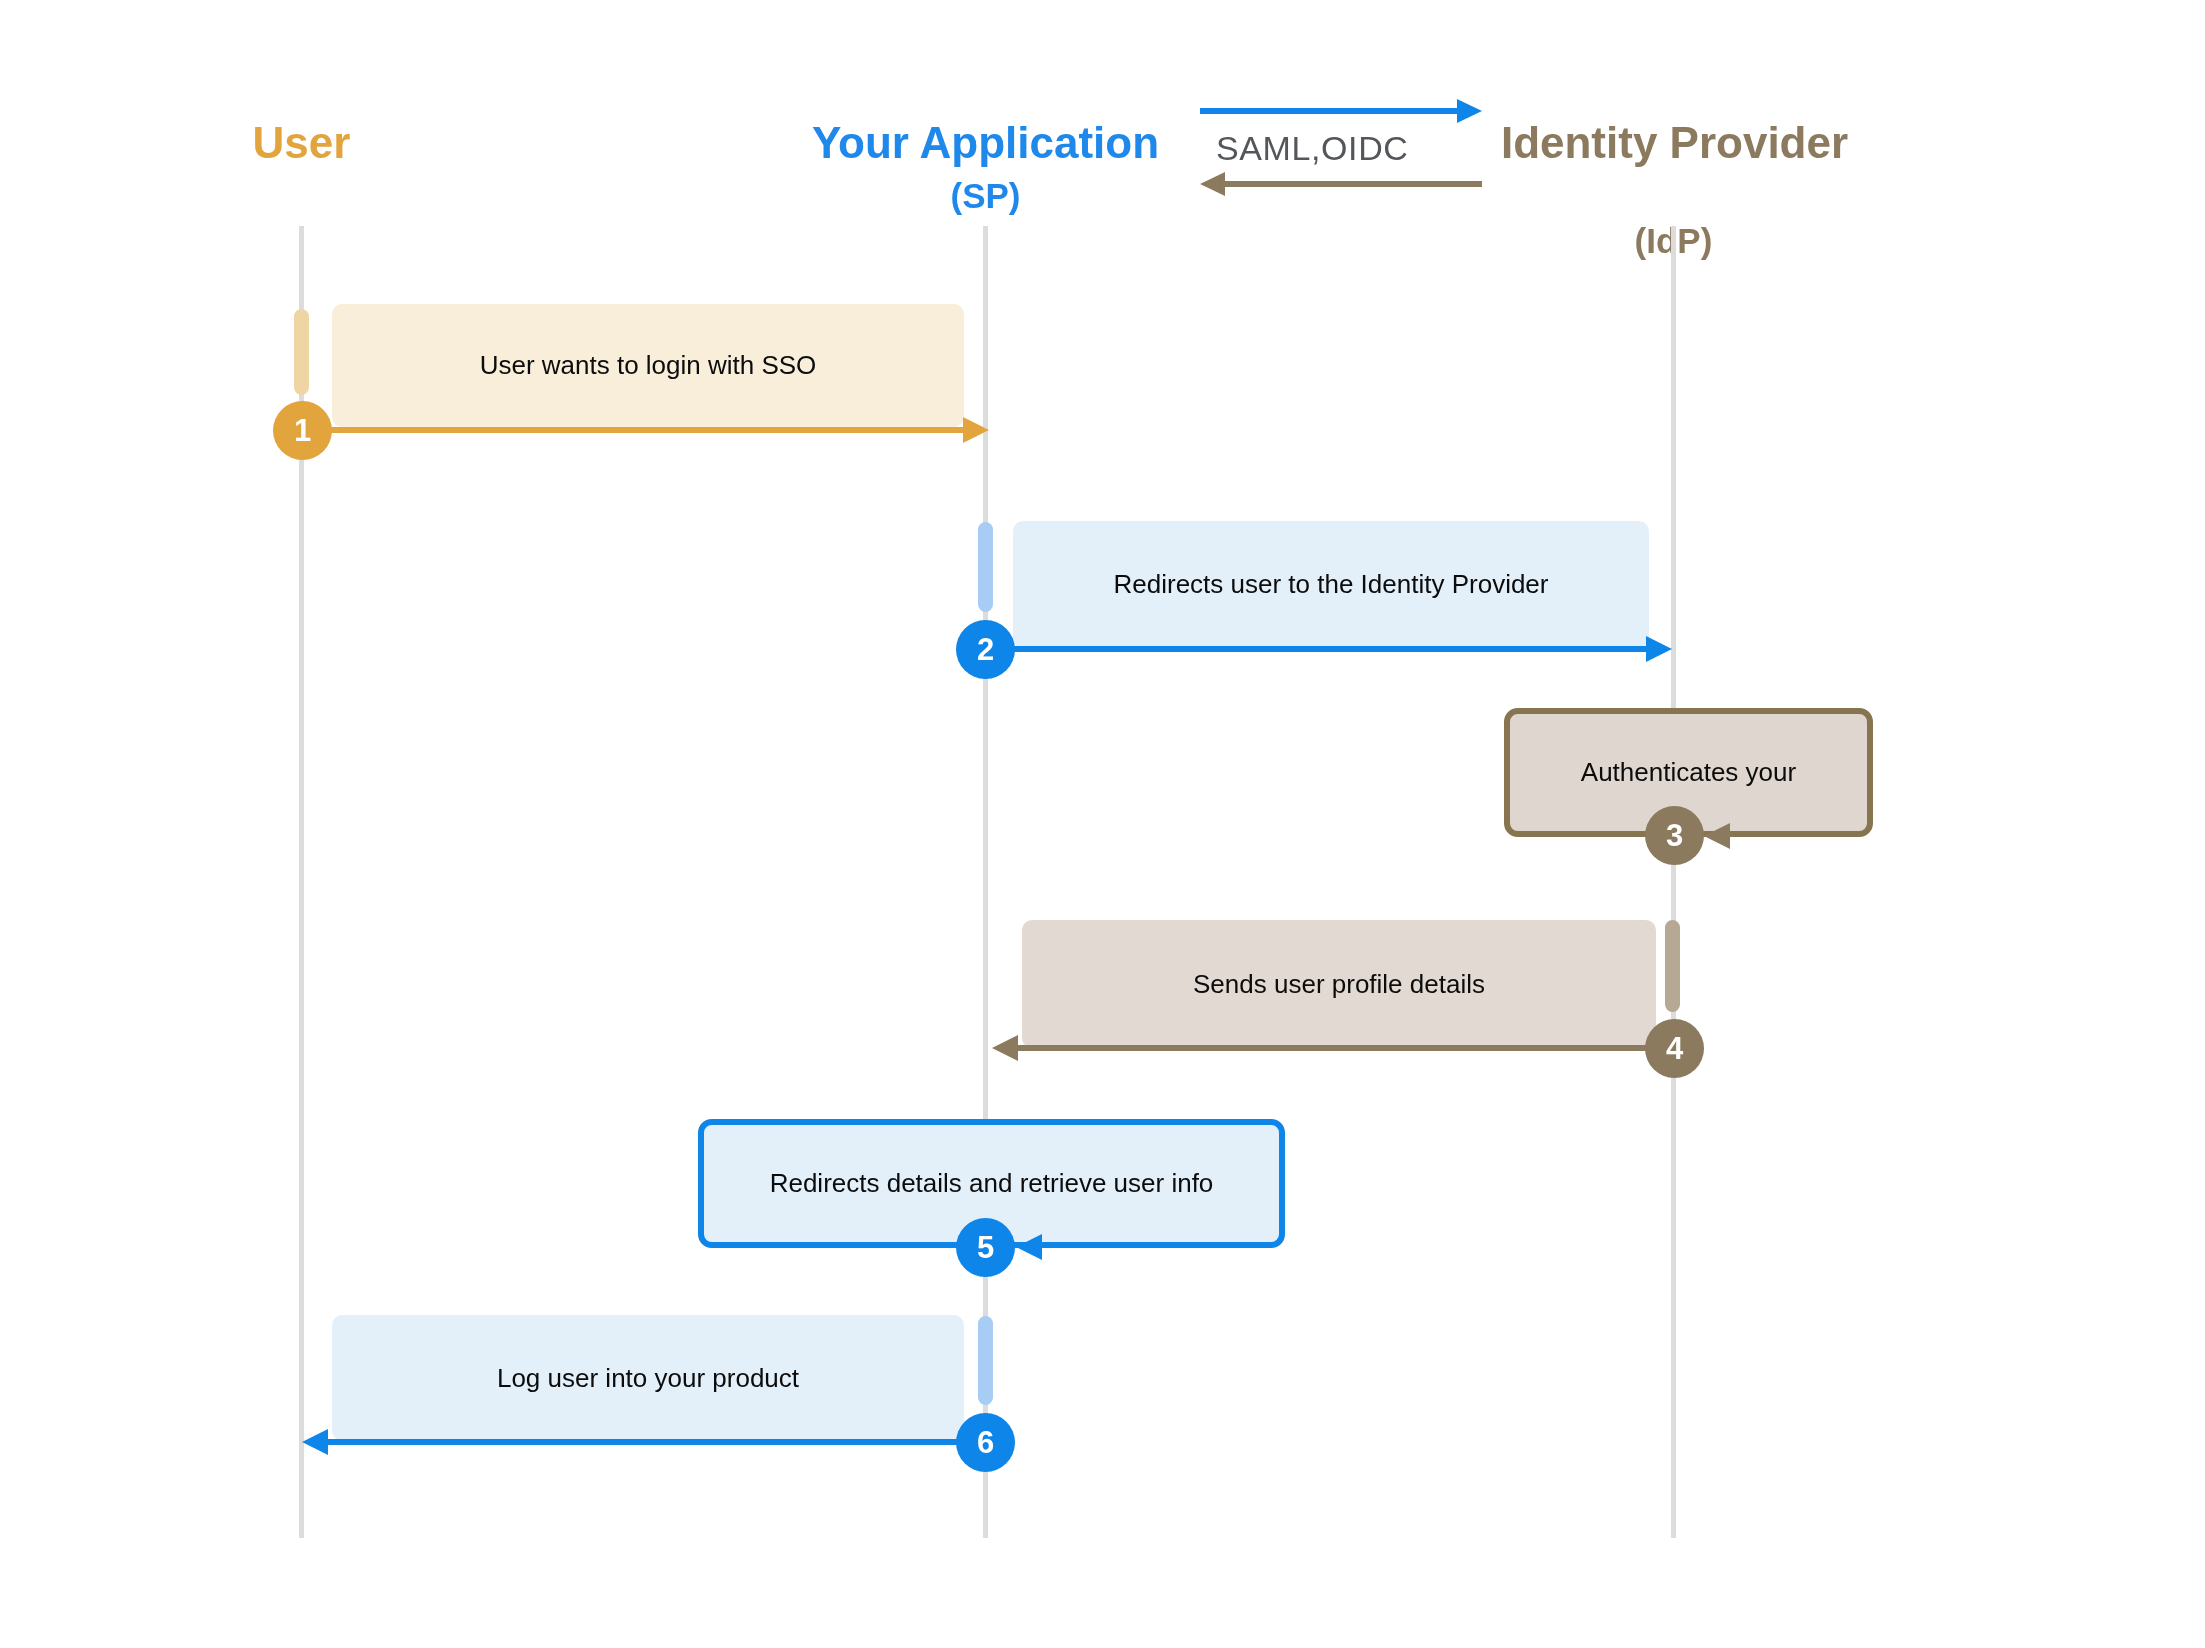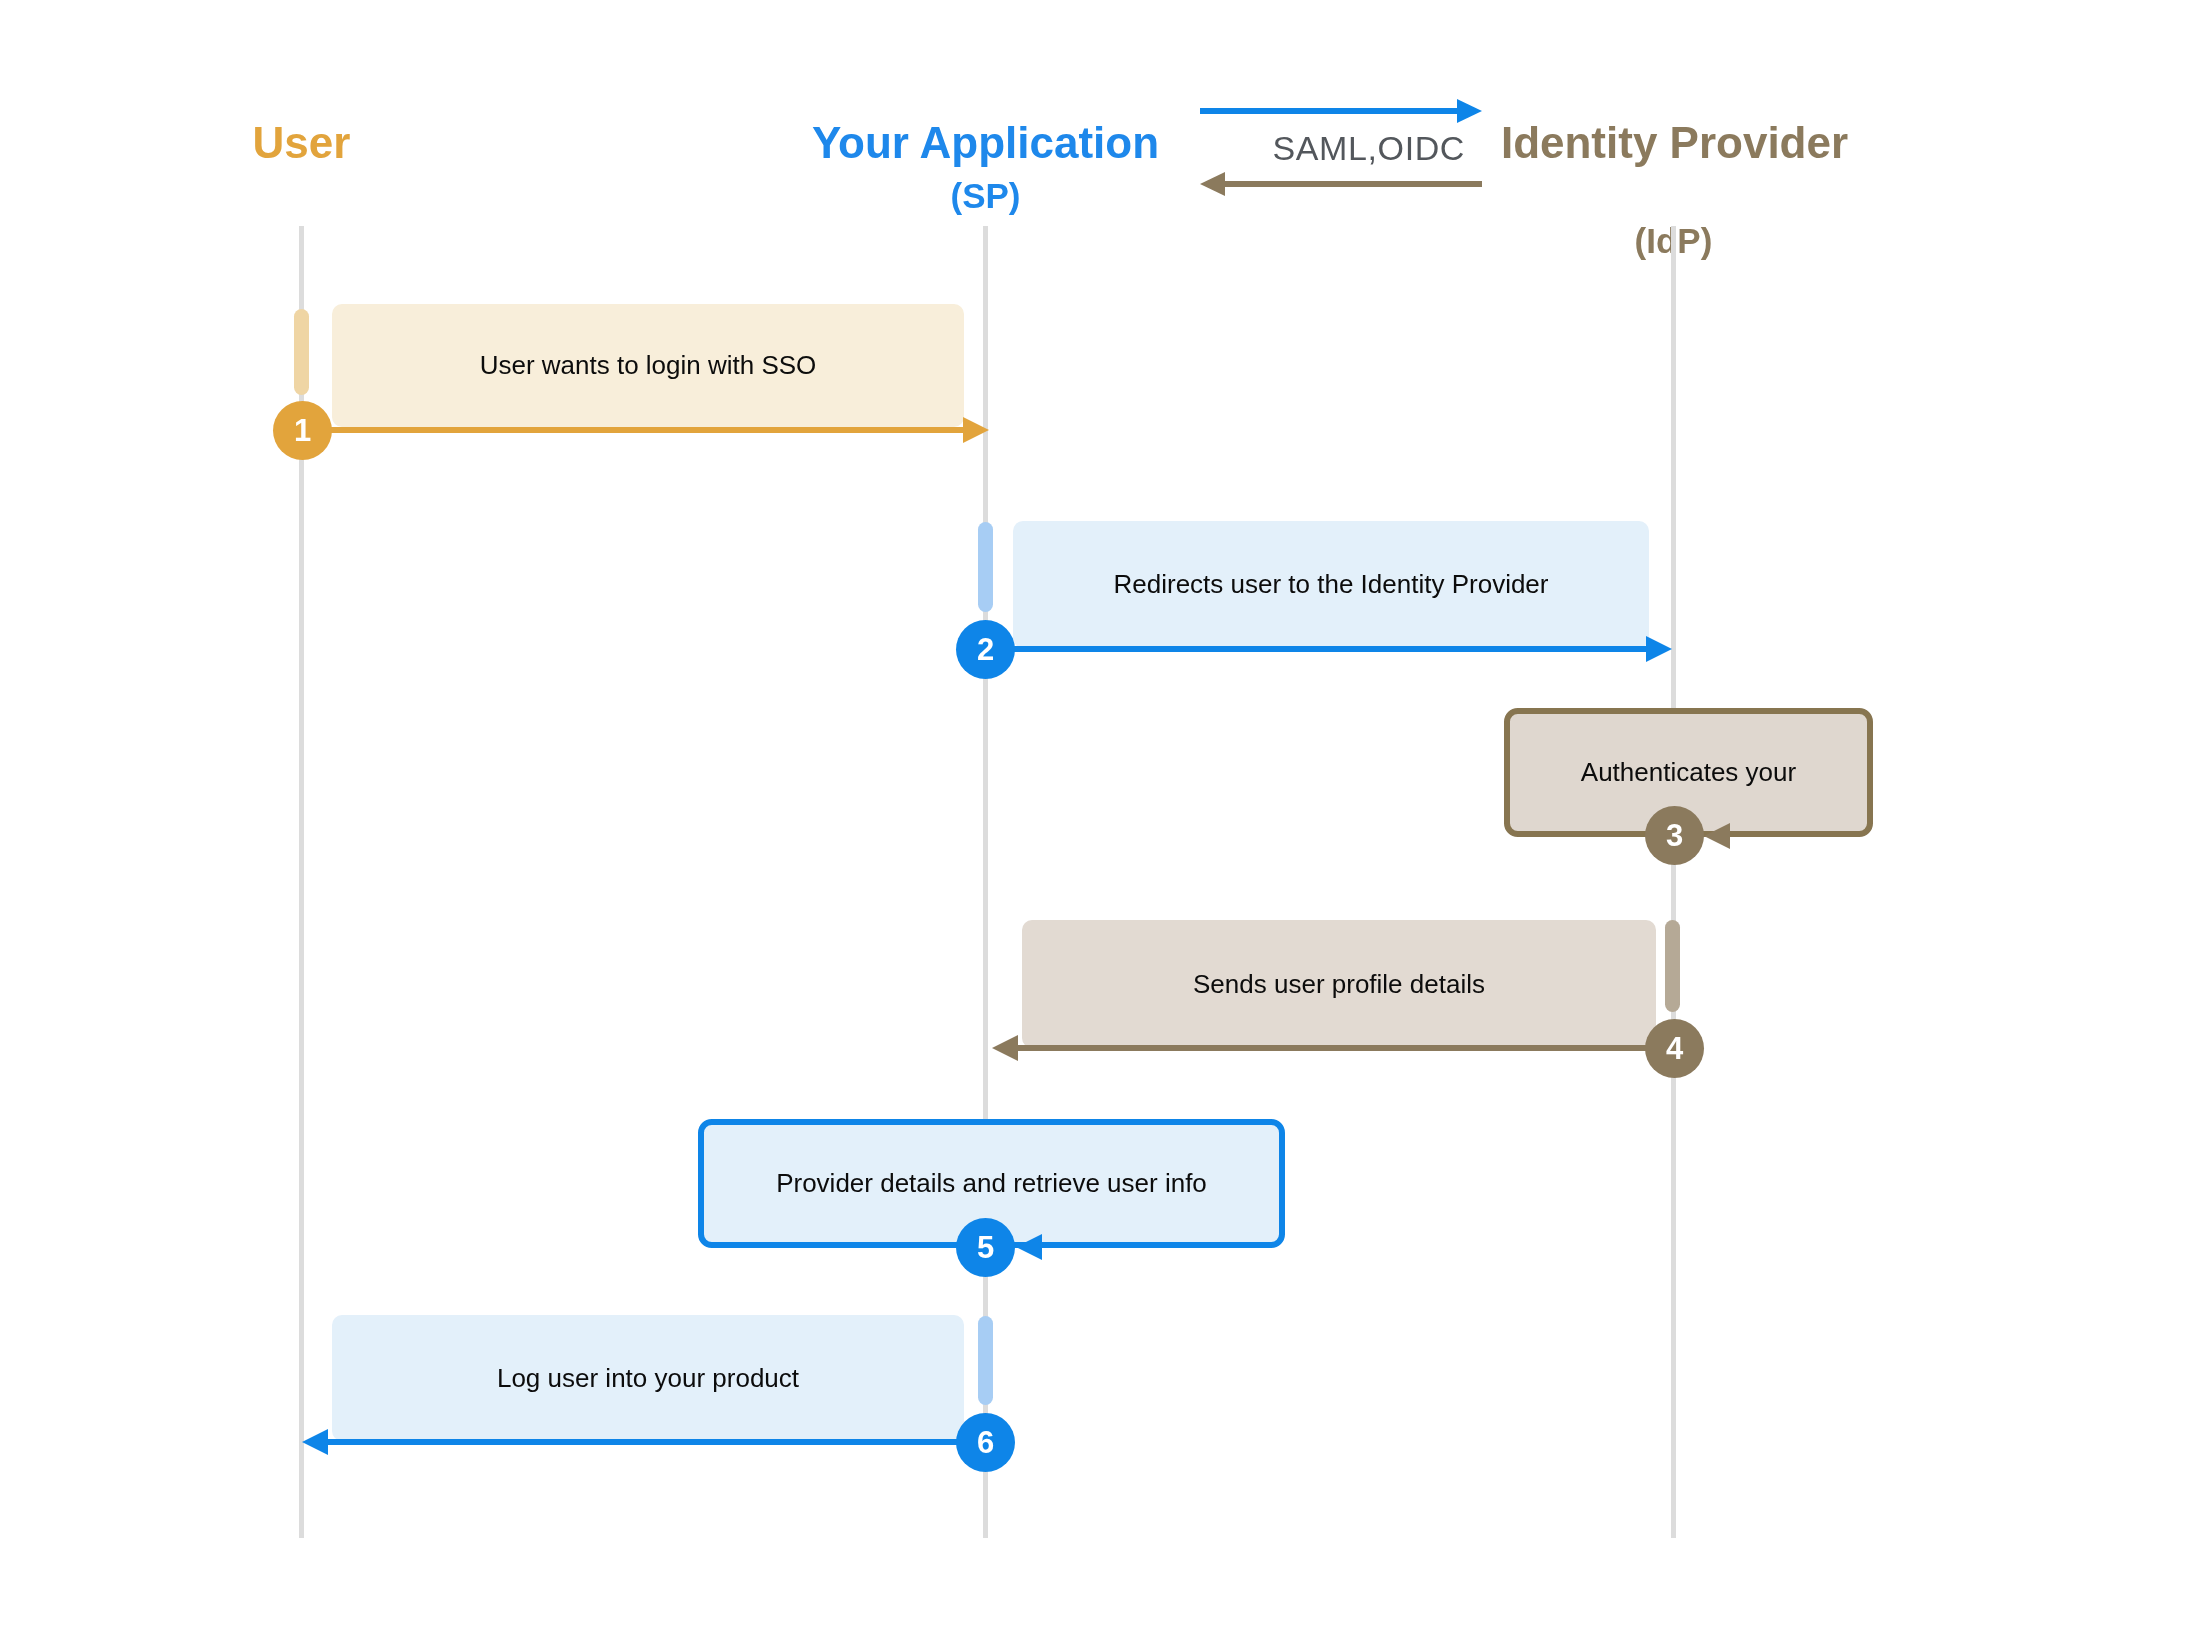--- a/index.html
+++ b/index.html
@@ -16,21 +16,21 @@
   .msg-box.bordered{border-radius:13.7px;}
   .bar{width:15px;border-radius:7.5px;}
   .arrow-line{height:6.2px;}
   .tri{width:0;height:0;}
   .tri-r{border-top:13px solid transparent;border-bottom:13px solid transparent;border-left:26px solid;}
   .tri-l{border-top:13px solid transparent;border-bottom:13px solid transparent;border-right:26px solid;}
   .tri-sm-r{border-top:12px solid transparent;border-bottom:12px solid transparent;border-left:25px solid;}
   .tri-sm-l{border-top:12px solid transparent;border-bottom:12px solid transparent;border-right:25px solid;}
   .badge{width:59px;height:59px;border-radius:50%;color:#ffffff;font-size:31px;font-weight:700;
     display:flex;align-items:center;justify-content:center;}
-  .legend-label{font-size:34px;color:#53575C;text-align:right;letter-spacing:0.6px;}
+  .legend-label{font-size:34px;color:#53575C;text-align:left;letter-spacing:0.6px;}
   .gold{color:#E2A43C;} .blue{color:#1E88EB;text-align:center;} .brown{color:#8B7A5D;}
   .bg-gold{background:#E2A43C;} .bg-blue{background:#0E85E8;} .bg-brown{background:#8B7A5D;}
 </style>
 </head>
 <body>
 
 <div id="canvas">
 
   <div class="abs actor gold" style="left:177px;top:120px;width:249px;">User</div>
 
@@ -67,21 +67,21 @@
 
   <div class="abs msg-box bordered" style="left:1504px;top:708px;width:369px;height:129px;background:#DFD7CF;border:6.2px solid #877550;">
     <span>Authenticates your</span>
   </div>
 
   <div class="abs msg-box" style="left:1022px;top:920px;width:634px;height:128px;background:#E2DAD2;">
     <span>Sends user profile details</span>
   </div>
 
   <div class="abs msg-box bordered" style="left:698px;top:1119px;width:587px;height:129px;background:#E3F0FA;border:6.2px solid #0E85E8;">
-    <span>Provider details and retrieve user info</span>
+    <span>Redirects details and retrieve user info</span>
   </div>
 
   <div class="abs msg-box" style="left:332px;top:1315px;width:632px;height:126px;background:#E3F0FA;">
     <span>Log user into your product</span>
   </div>
 
   <div class="abs arrow-line bg-gold" style="left:302px;top:427px;width:662px;"></div>
   <div class="abs tri tri-r" style="left:963px;top:417px;border-left-color:#E2A43C;"></div>
 
   <div class="abs arrow-line bg-blue" style="left:985px;top:646px;width:662px;"></div>

